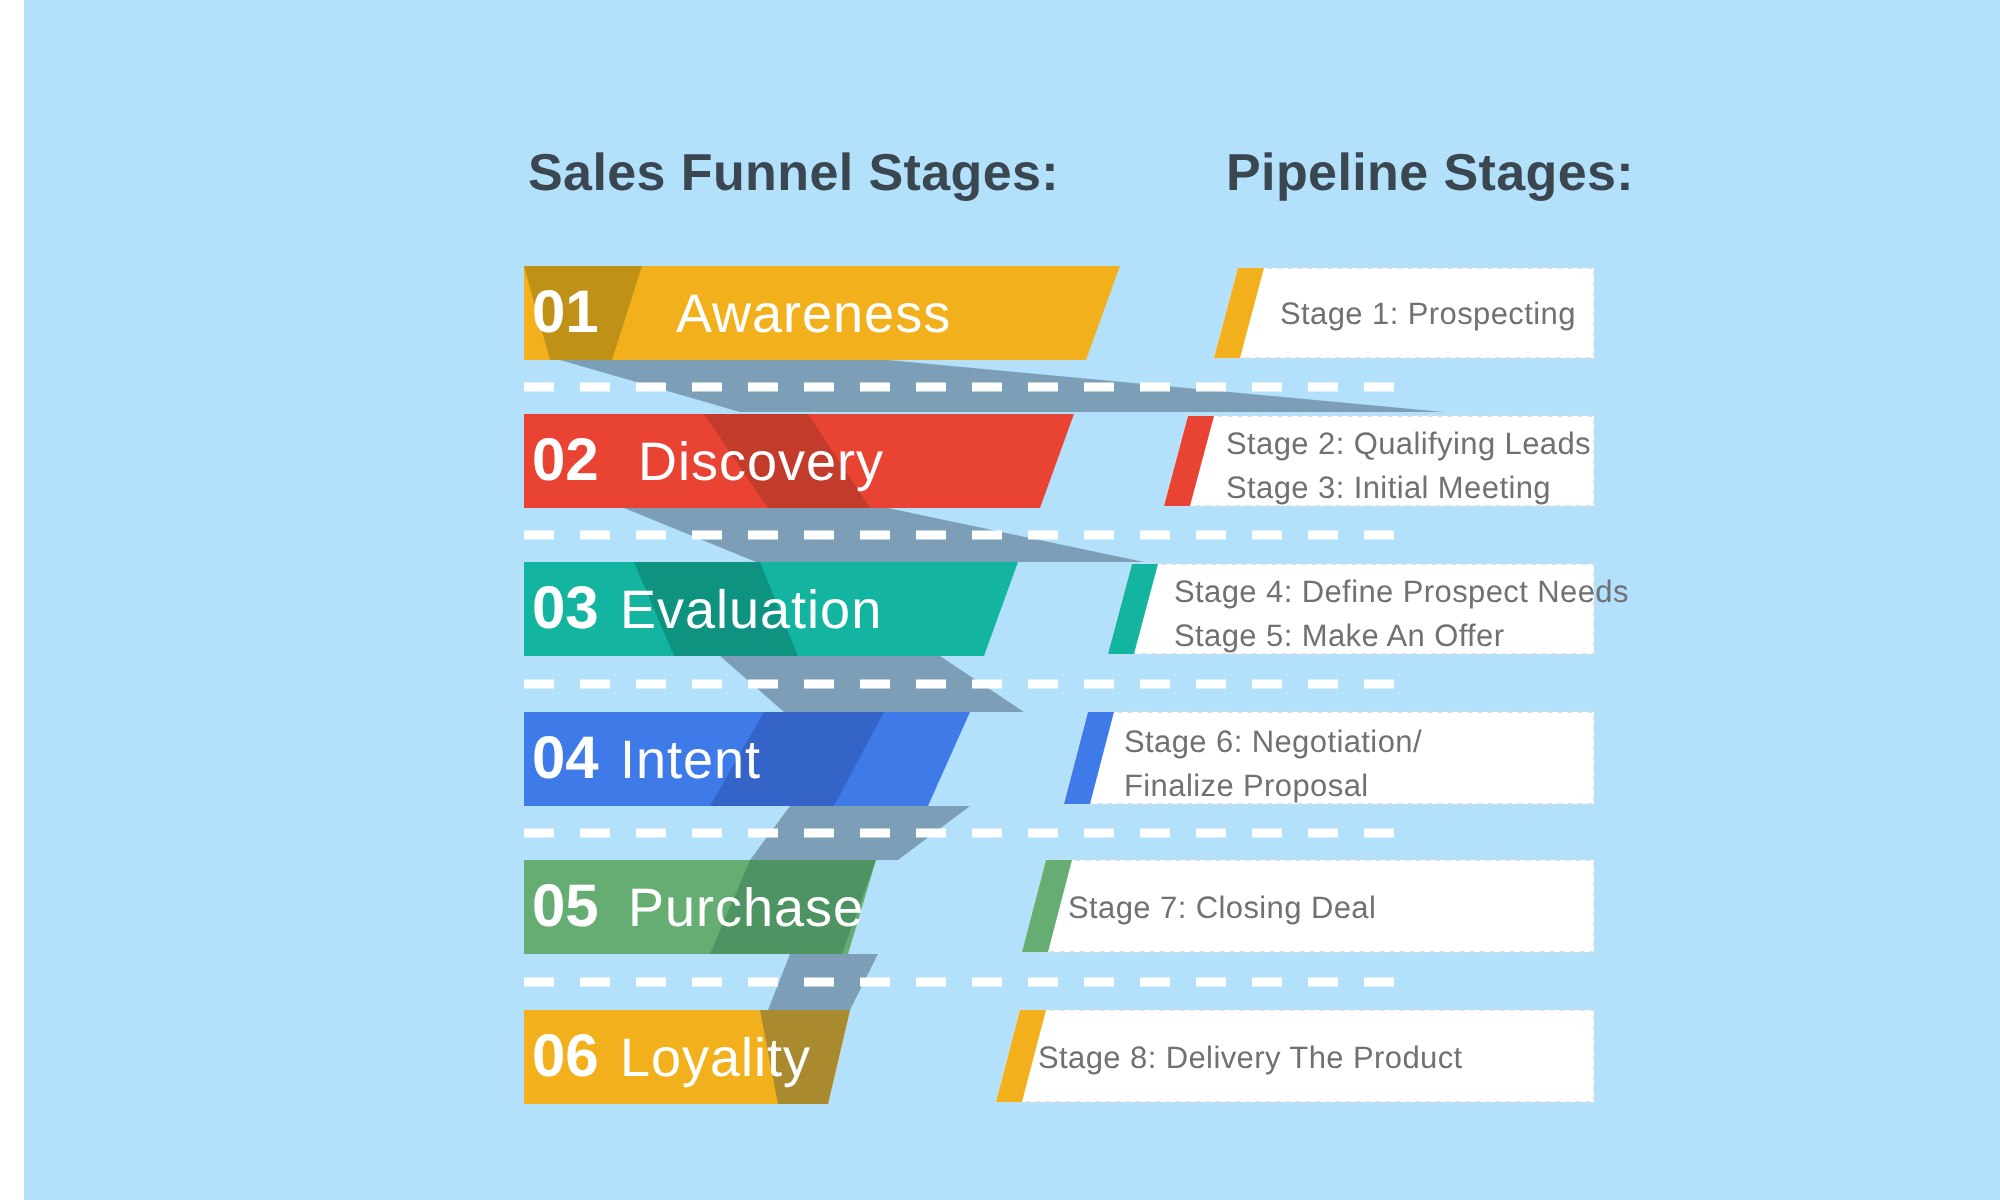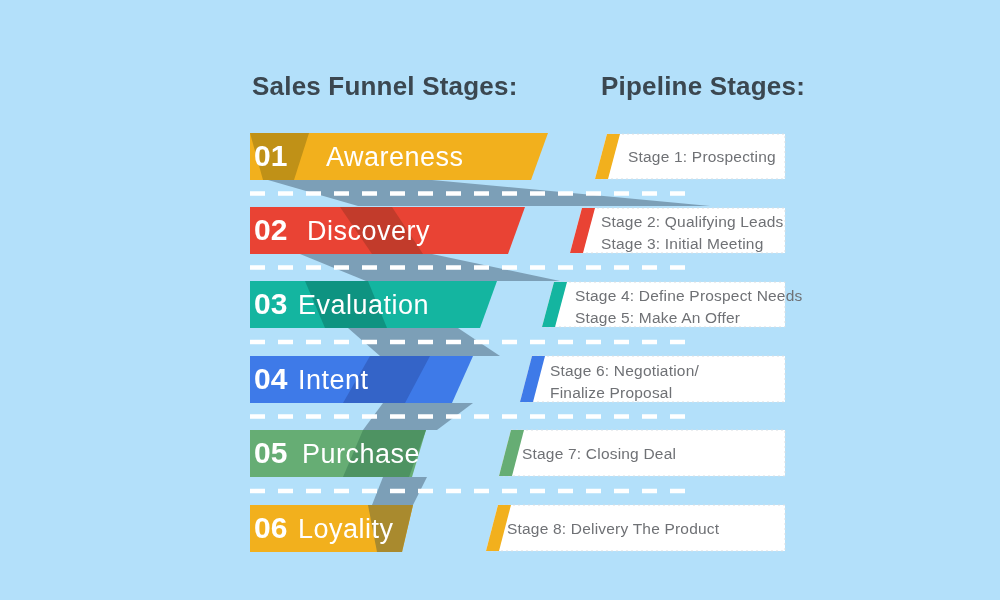--- a/index.html
+++ b/index.html
@@ -1,20 +1,20 @@
 <!DOCTYPE html>
 <html><head>
 <meta charset="utf-8">
 <style>
   html, body { margin: 0; padding: 0; }
   body {
     width: 1000px; height: 600px; overflow: hidden;
     font-family: "Liberation Sans", sans-serif;
   }
-  .canvas { position: relative; width: 912px; height: 600px; }
+  .canvas { position: relative; width: 912px; height: 600px; margin-left: 12px; }
   svg { display: block; }
   .title-text {
     font-family: "Liberation Sans", sans-serif;
     font-size: 26px; font-weight: 600; letter-spacing: 0.2px;
   }
   .stage-number {
     font-family: "Liberation Sans", sans-serif;
     font-size: 30px; font-weight: 700; fill: #FFFFFF;
   }
   .stage-label {

